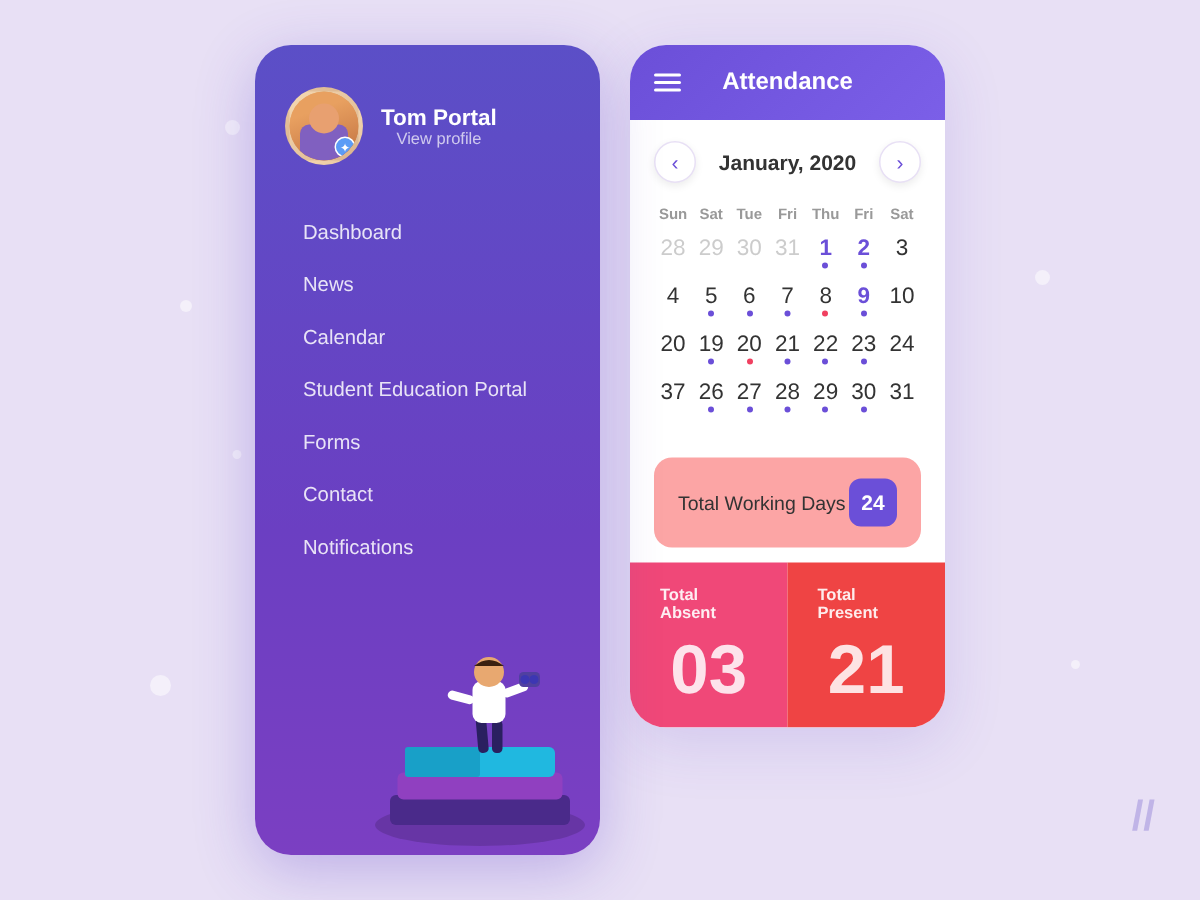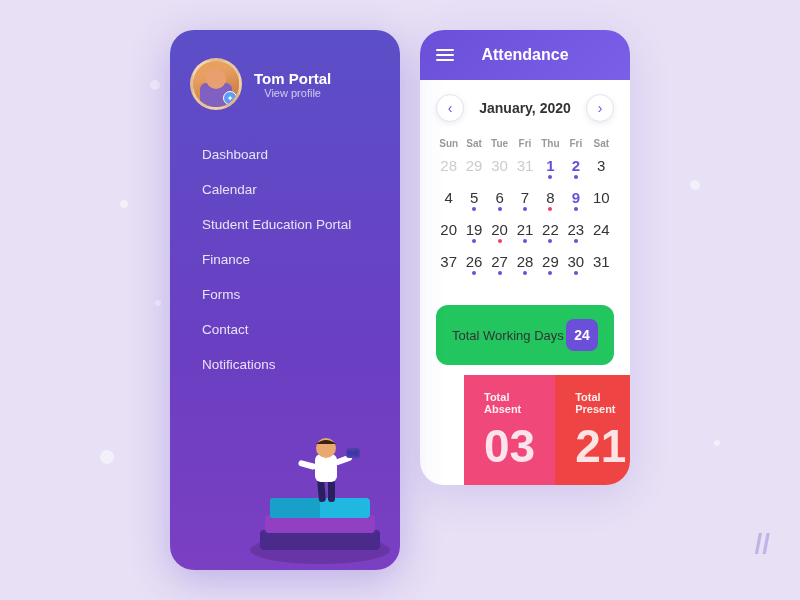--- a/index.html
+++ b/index.html
@@ -260,21 +260,21 @@
       border-radius: 50%;
       margin: 1px auto 0;
     }
 
     .dot-blue { background: #6b4fd8; }
     .dot-red { background: #f04060; }
     .dot-green { background: #40c8a0; }
 
     .total-working {
       margin: 10px 16px;
-      background: #22c55e;
+      background: #fca5a5;
       border-radius: 12px;
       padding: 14px 16px;
       display: flex;
       align-items: center;
       justify-content: space-between;
     }
 
     .total-working-label {
       font-size: 13px;
       color: #333;
@@ -303,21 +303,20 @@
 
     .stat-card {
       padding: 16px 20px;
       display: flex;
       flex-direction: column;
       align-items: center;
     }
 
     .stat-card.absent {
       background: #f04878;
-      margin-left: 44px;
     }
 
     .stat-card.present {
       background: #ef4444;
     }
 
     .stat-label {
       font-size: 11px;
       color: rgba(255,255,255,0.9);
       font-weight: 600;
@@ -357,23 +356,23 @@
         <div class="avatar-badge">✦</div>
       </div>
       <div class="profile-info">
         <div class="name">Tom Portal</div>
         <div class="view-profile">View profile</div>
       </div>
     </div>
 
     <nav class="nav-menu">
       <div class="nav-item">Dashboard</div>
+      <div class="nav-item">News</div>
       <div class="nav-item">Calendar</div>
       <div class="nav-item">Student Education Portal</div>
-      <div class="nav-item">Finance</div>
       <div class="nav-item">Forms</div>
       <div class="nav-item">Contact</div>
       <div class="nav-item">Notifications</div>
     </nav>
 
     <svg class="illustration" viewBox="0 0 180 160" xmlns="http://www.w3.org/2000/svg">
 
       <ellipse cx="90" cy="140" rx="70" ry="14" fill="rgba(0,0,0,0.15)"></ellipse>
 
       <rect x="30" y="120" width="120" height="20" rx="4" fill="#4a2a8a"></rect>

